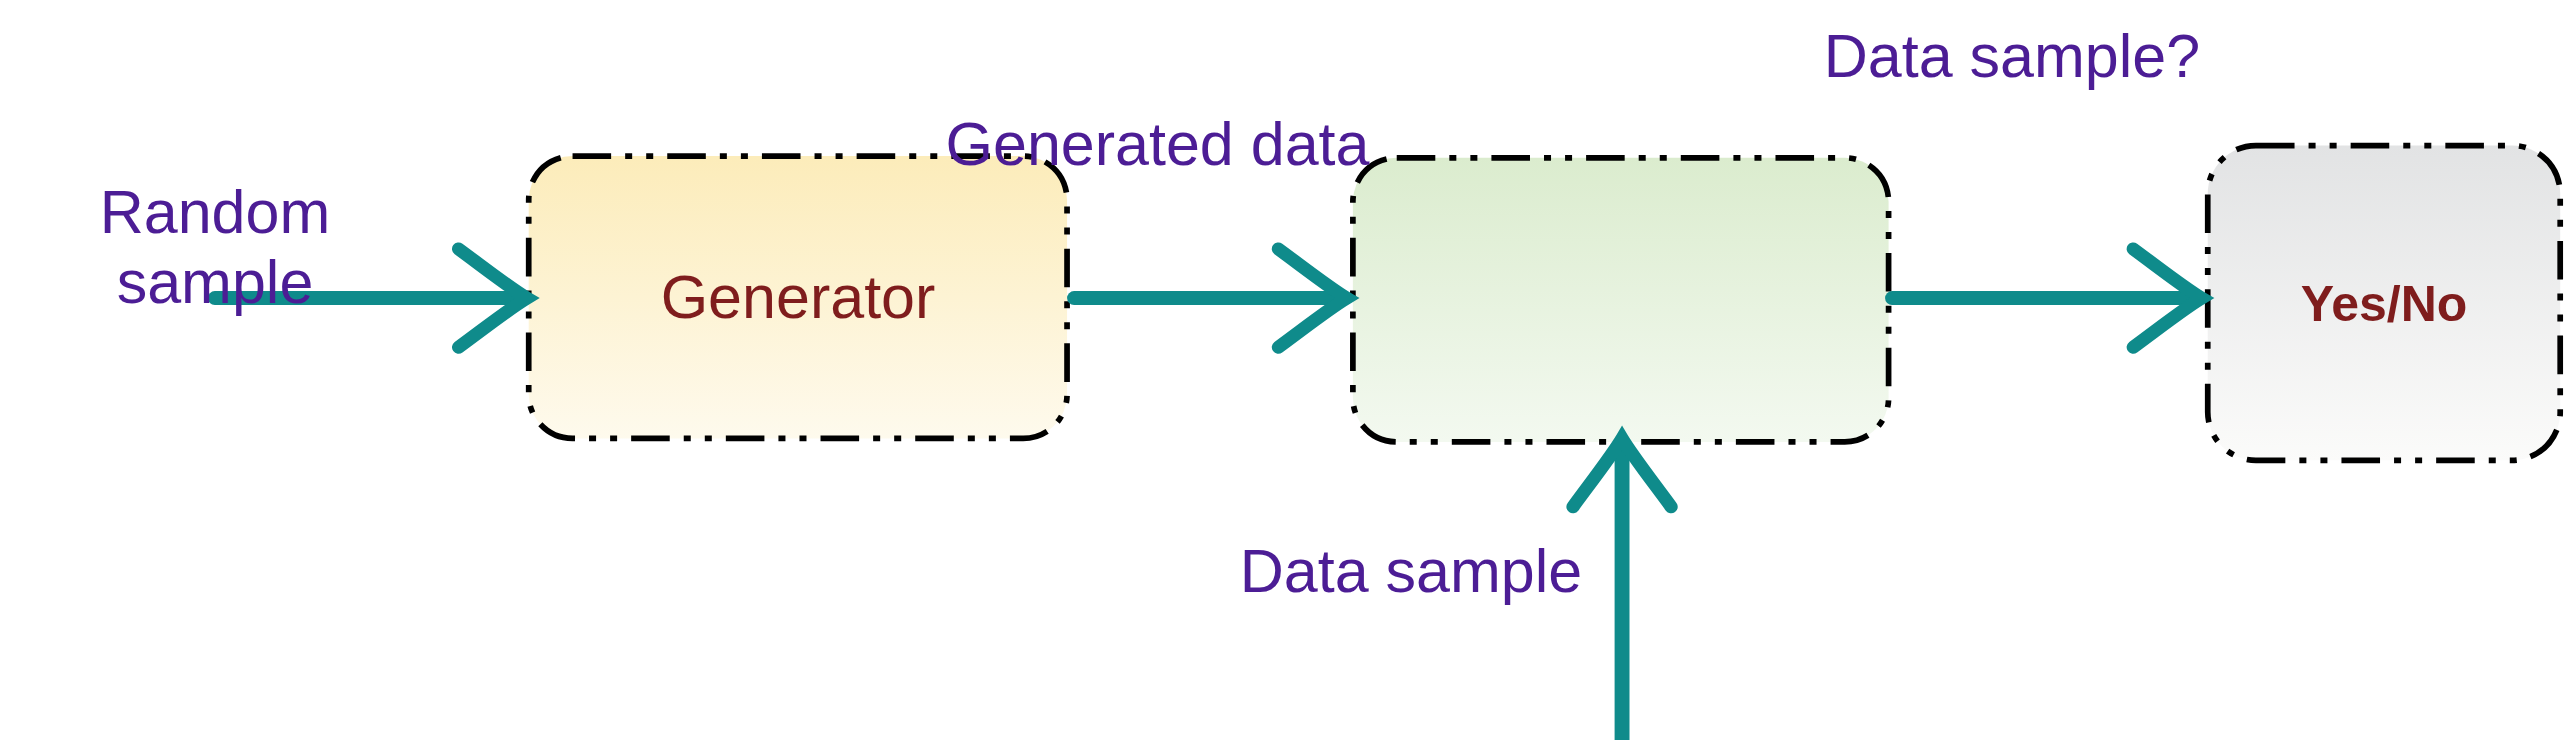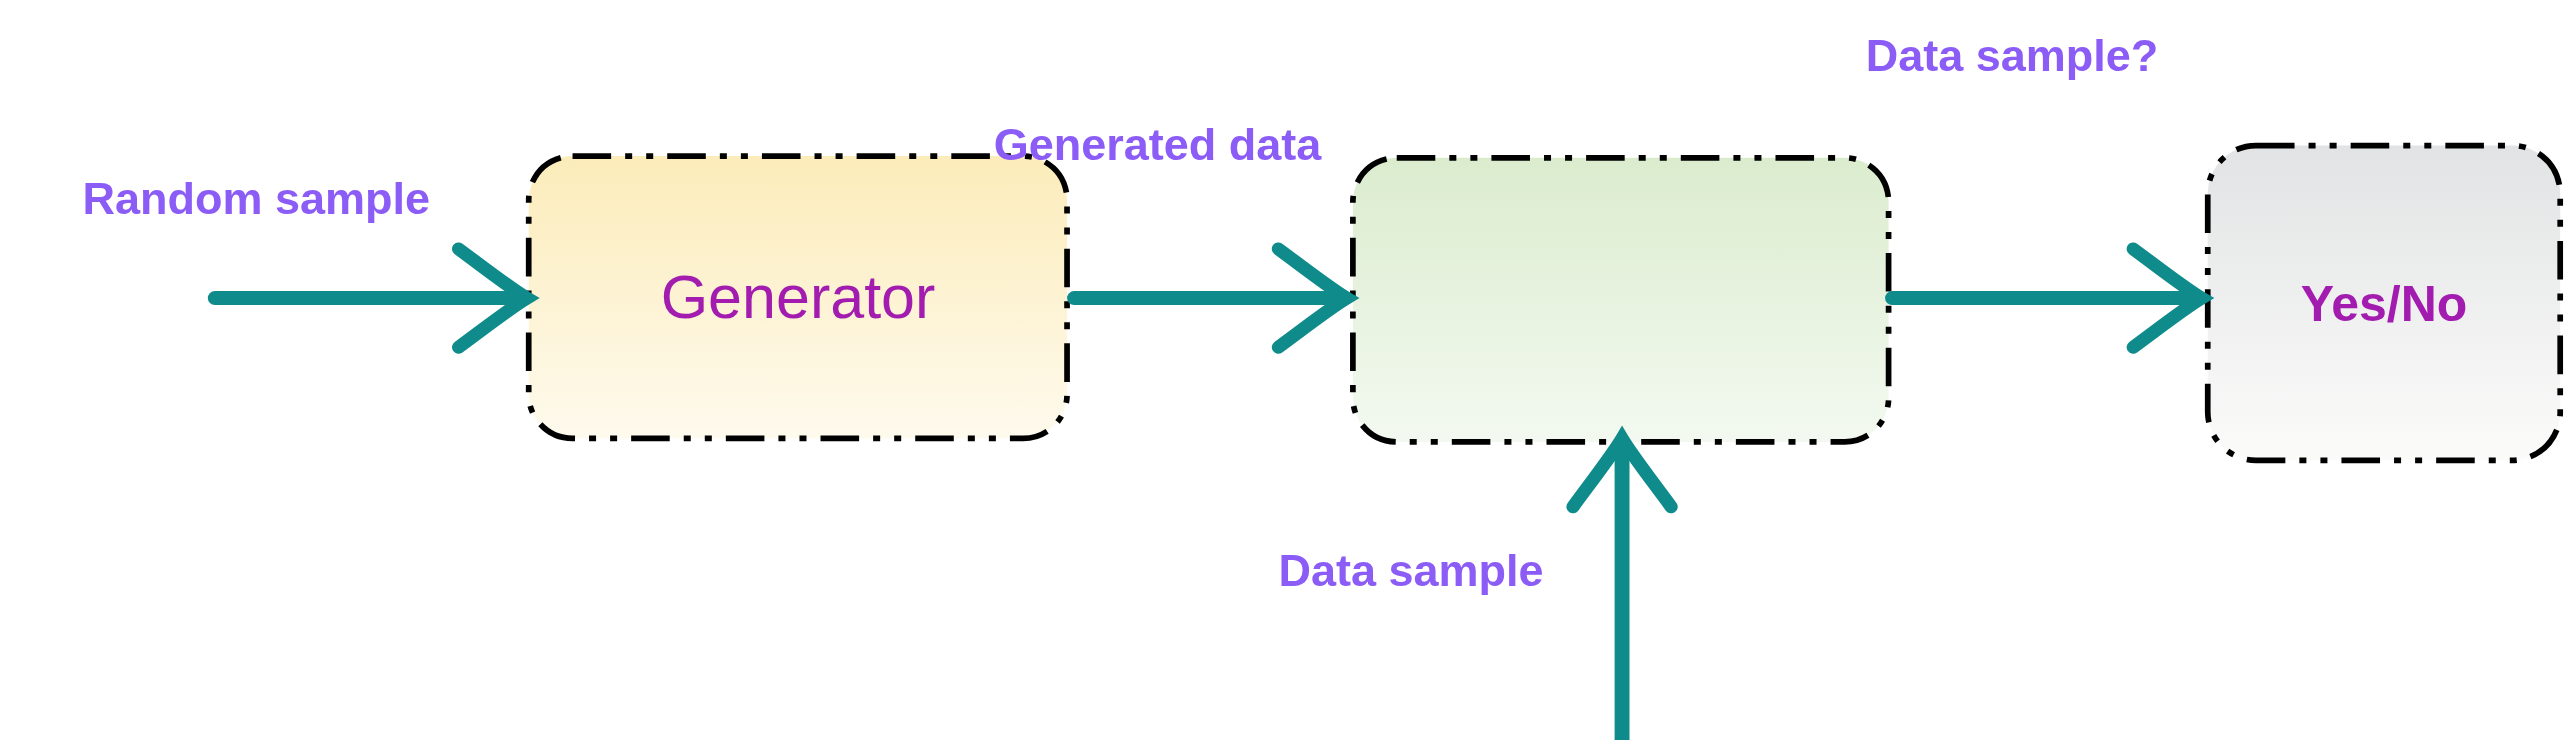--- a/index.html
+++ b/index.html
@@ -6,31 +6,31 @@
   .canvas{
     position:relative;
     width:2576px;height:740px;
     background:#ffffff;
     overflow:hidden;
     font-family:"Liberation Sans",sans-serif;
   }
   .layer{position:absolute;left:0;top:0;}
   .lbl{
     position:absolute;
-    color:#8b5cf6;
-    font-weight:700;
-    font-size:45px;
+    color:#4c1d95;
+    font-weight:400;
+    font-size:61px;
     line-height:70px;
     text-align:center;
     white-space:pre-line;
   }
   .boxlbl{
     position:absolute;
     display:flex;align-items:center;justify-content:center;
-    color:#a21caf;
+    color:#7f1d1d;
     font-size:61px;
     font-weight:400;
     text-align:center;
   }
   .boxlbl.bold{font-weight:700;font-size:50px;}
 </style>
 </head>
 <body>
 
 <div class="canvas">
@@ -63,21 +63,21 @@
     <line x1="1225" y1="340" x2="1532" y2="340" stroke="#0f8b8b" stroke-width="16" stroke-linecap="round"></line>
     <path d="M 1458 284 C 1488 306 1516 328 1536 340 C 1516 352 1488 374 1458 396" fill="none" stroke="#0f8b8b" stroke-width="15" stroke-linecap="round"></path>
 
     <line x1="2158" y1="340" x2="2507" y2="340" stroke="#0f8b8b" stroke-width="16" stroke-linecap="round"></line>
     <path d="M 2433 284 C 2463 306 2491 328 2511 340 C 2491 352 2463 374 2433 396" fill="none" stroke="#0f8b8b" stroke-width="15" stroke-linecap="round"></path>
 
     <line x1="1850" y1="844" x2="1850" y2="505" stroke="#0f8b8b" stroke-width="17" stroke-linecap="round"></line>
     <path d="M 1794 578 C 1816 548 1838 520 1850 500 C 1862 520 1884 548 1906 578" fill="none" stroke="#0f8b8b" stroke-width="15" stroke-linecap="round"></path>
   </svg>
 
-  <div class="lbl" style="left:0px;top:164px;width:430px;text-align:right;">Random sample</div>
+  <div class="lbl" style="left:0px;top:177px;width:430px;">Random sample</div>
 
   <div class="lbl" style="left:877px;top:5.3px;width:561px;line-height:93px;">
     <div>Generated data</div>
   </div>
 
   <div class="lbl" style="left:1793px;top:21px;width:438px;">Data sample?</div>
 
   <div class="lbl" style="left:1192px;top:536px;width:438px;">Data sample</div>
 
   <div class="boxlbl" style="left:529px;top:156px;width:538px;height:282px;">Generator</div>

